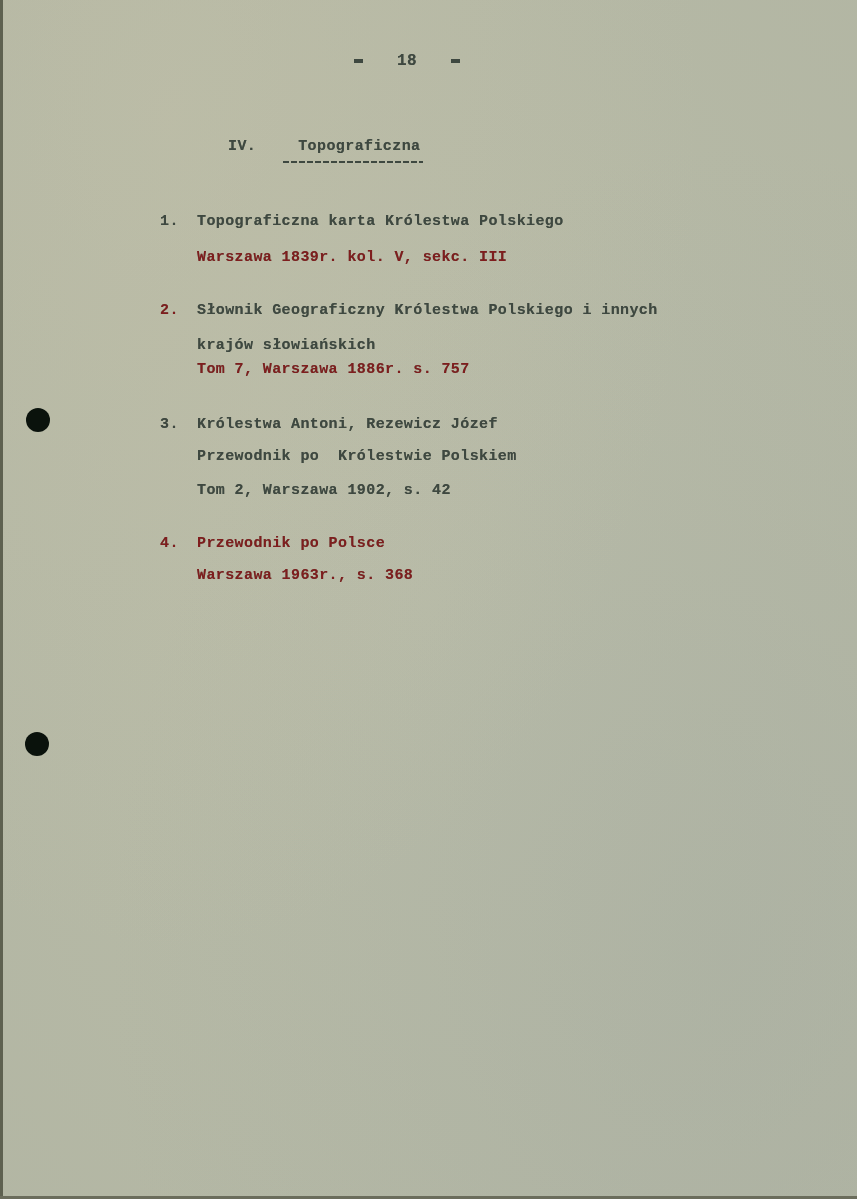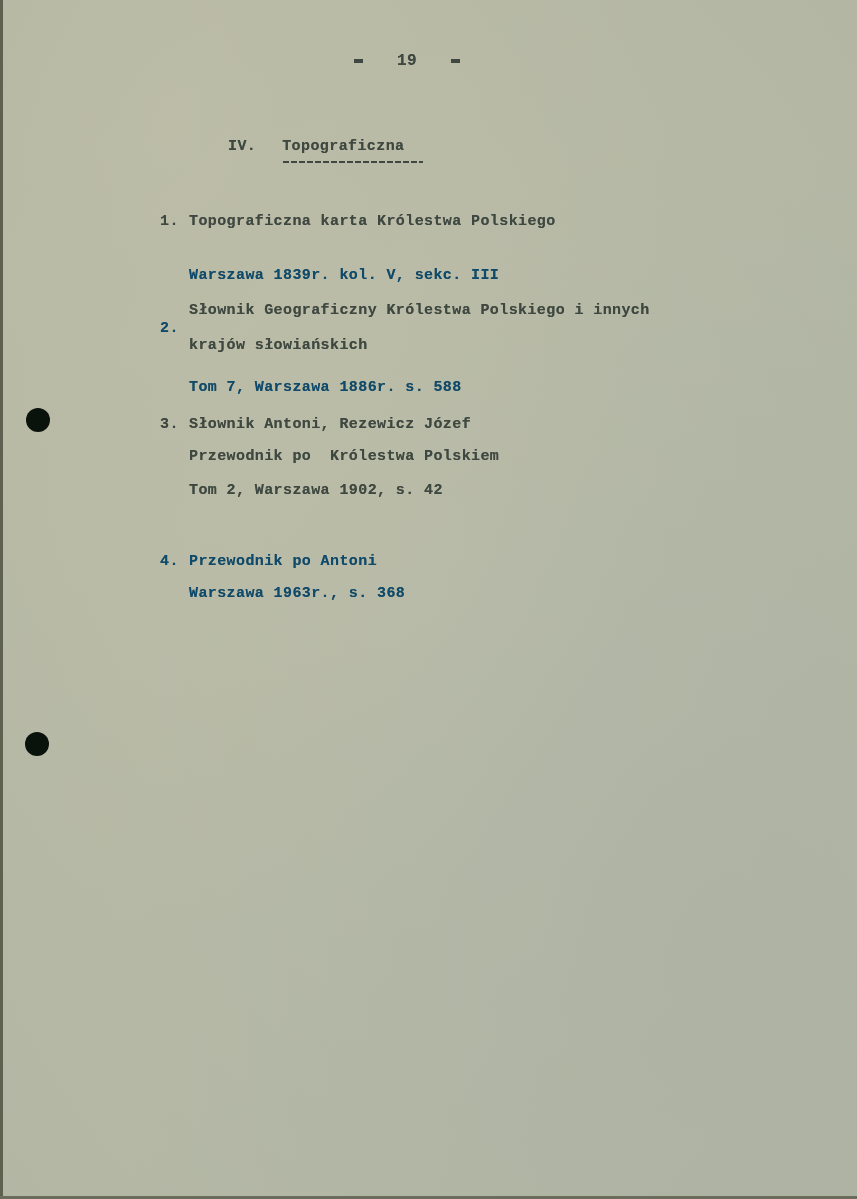--- a/index.html
+++ b/index.html
@@ -34,62 +34,62 @@
 
   .ink {
     color: #3e4840;
     font-weight: bold;
     font-size: 15px;
     letter-spacing: 0.4px;
     white-space: pre;
     position: absolute;
     text-shadow: 0 0 0.6px rgba(60,70,60,0.6);
   }
-  .faint { color: #0c4a6e; margin-top: 18px; }
+  .faint { color: #7f1d1d; }
 
   .page-number { left: 330px; top: 34px; font-size: 16px; }
   .page-number .dash { display: inline-block; width: 9px; height: 4px; background: #3e4840; vertical-align: middle; margin: 0 4px; }
   .page-number .num { margin: 0 30px; }
 
   .section-title { left: 228px; top: 138px; font-size: 15px; }
-  .section-title .roman { margin-right: 26px; }
+  .section-title .roman { margin-right: 42px; }
   .title-underline {
     position: absolute; left: 283px; top: 161px; width: 140px; height: 2px;
     background: repeating-linear-gradient(90deg, #3e4840 0 6px, transparent 6px 8px);
   }
 
   .entry-num { left: 160px; }
-  .entry-line { left: 189px; }
+  .entry-line { left: 197px; }
 </style>
 </head>
 <body>
 
 <div class="paper"></div>
 <div class="edge-left"></div>
 <div class="edge-bottom"></div>
 
 <div class="punch p1"></div>
 <div class="punch p2"></div>
 
 <div class="ink page-number">
-  <span class="dash"></span><span class="num">19</span><span class="dash"></span>
+  <span class="dash"></span><span class="num">18</span><span class="dash"></span>
 </div>
 
 <div class="ink section-title"><span class="roman">IV.</span><span>Topograficzna</span></div>
 <div class="title-underline"></div>
 
 <div class="ink entry-num" style="top:213px">1.</div>
 <div class="ink entry-line" style="top:213px">Topograficzna karta Królestwa Polskiego</div>
 <div class="ink entry-line faint" style="top:249px">Warszawa 1839r. kol. V, sekc. III</div>
 
 <div class="ink entry-num faint" style="top:302px">2.</div>
 <div class="ink entry-line" style="top:302px">Słownik Geograficzny Królestwa Polskiego i innych</div>
 <div class="ink entry-line" style="top:337px">krajów słowiańskich</div>
-<div class="ink entry-line faint" style="top:361px">Tom 7, Warszawa 1886r. s. 588</div>
+<div class="ink entry-line faint" style="top:361px">Tom 7, Warszawa 1886r. s. 757</div>
 
 <div class="ink entry-num" style="top:416px">3.</div>
-<div class="ink entry-line" style="top:416px">Słownik Antoni, Rezewicz Józef</div>
-<div class="ink entry-line" style="top:448px">Przewodnik po  Królestwa Polskiem</div>
+<div class="ink entry-line" style="top:416px">Królestwa Antoni, Rezewicz Józef</div>
+<div class="ink entry-line" style="top:448px">Przewodnik po  Królestwie Polskiem</div>
 <div class="ink entry-line" style="top:482px">Tom 2, Warszawa 1902, s. 42</div>
 
 <div class="ink entry-num faint" style="top:535px">4.</div>
-<div class="ink entry-line faint" style="top:535px">Przewodnik po Antoni</div>
+<div class="ink entry-line faint" style="top:535px">Przewodnik po Polsce</div>
 <div class="ink entry-line faint" style="top:567px">Warszawa 1963r., s. 368</div>
 
 </body></html>

